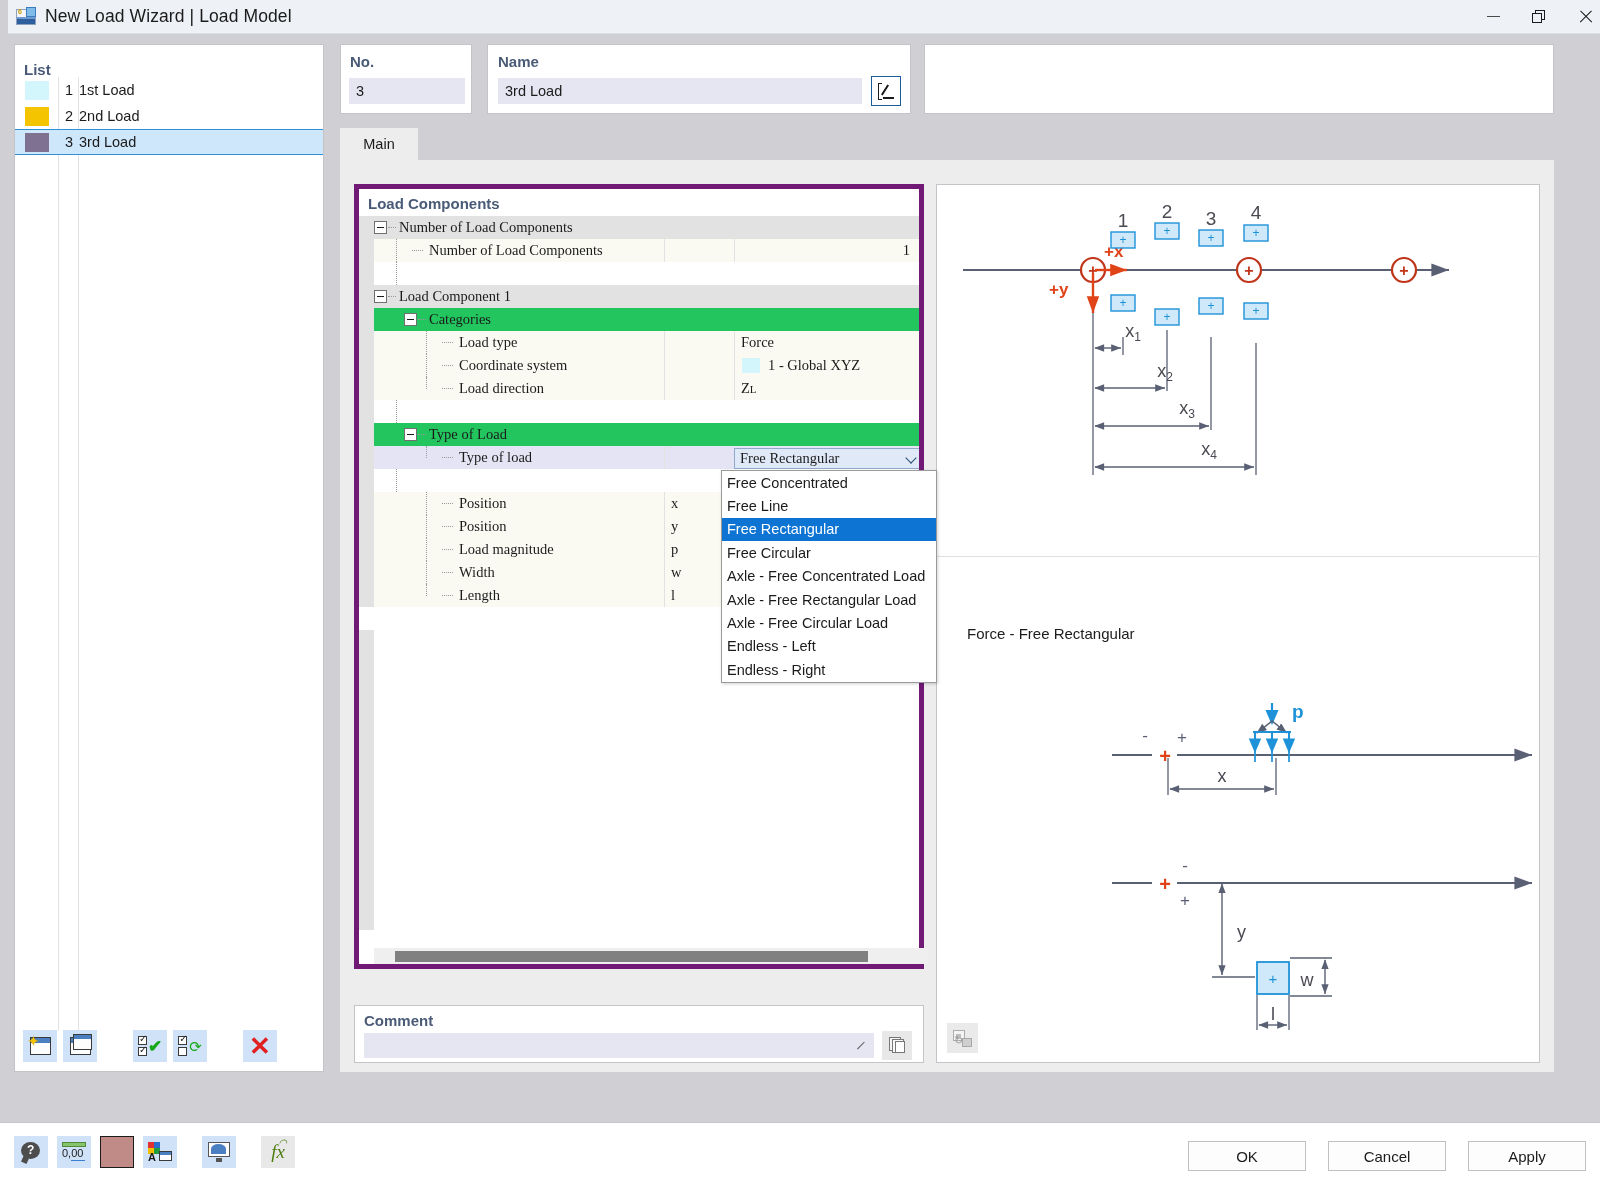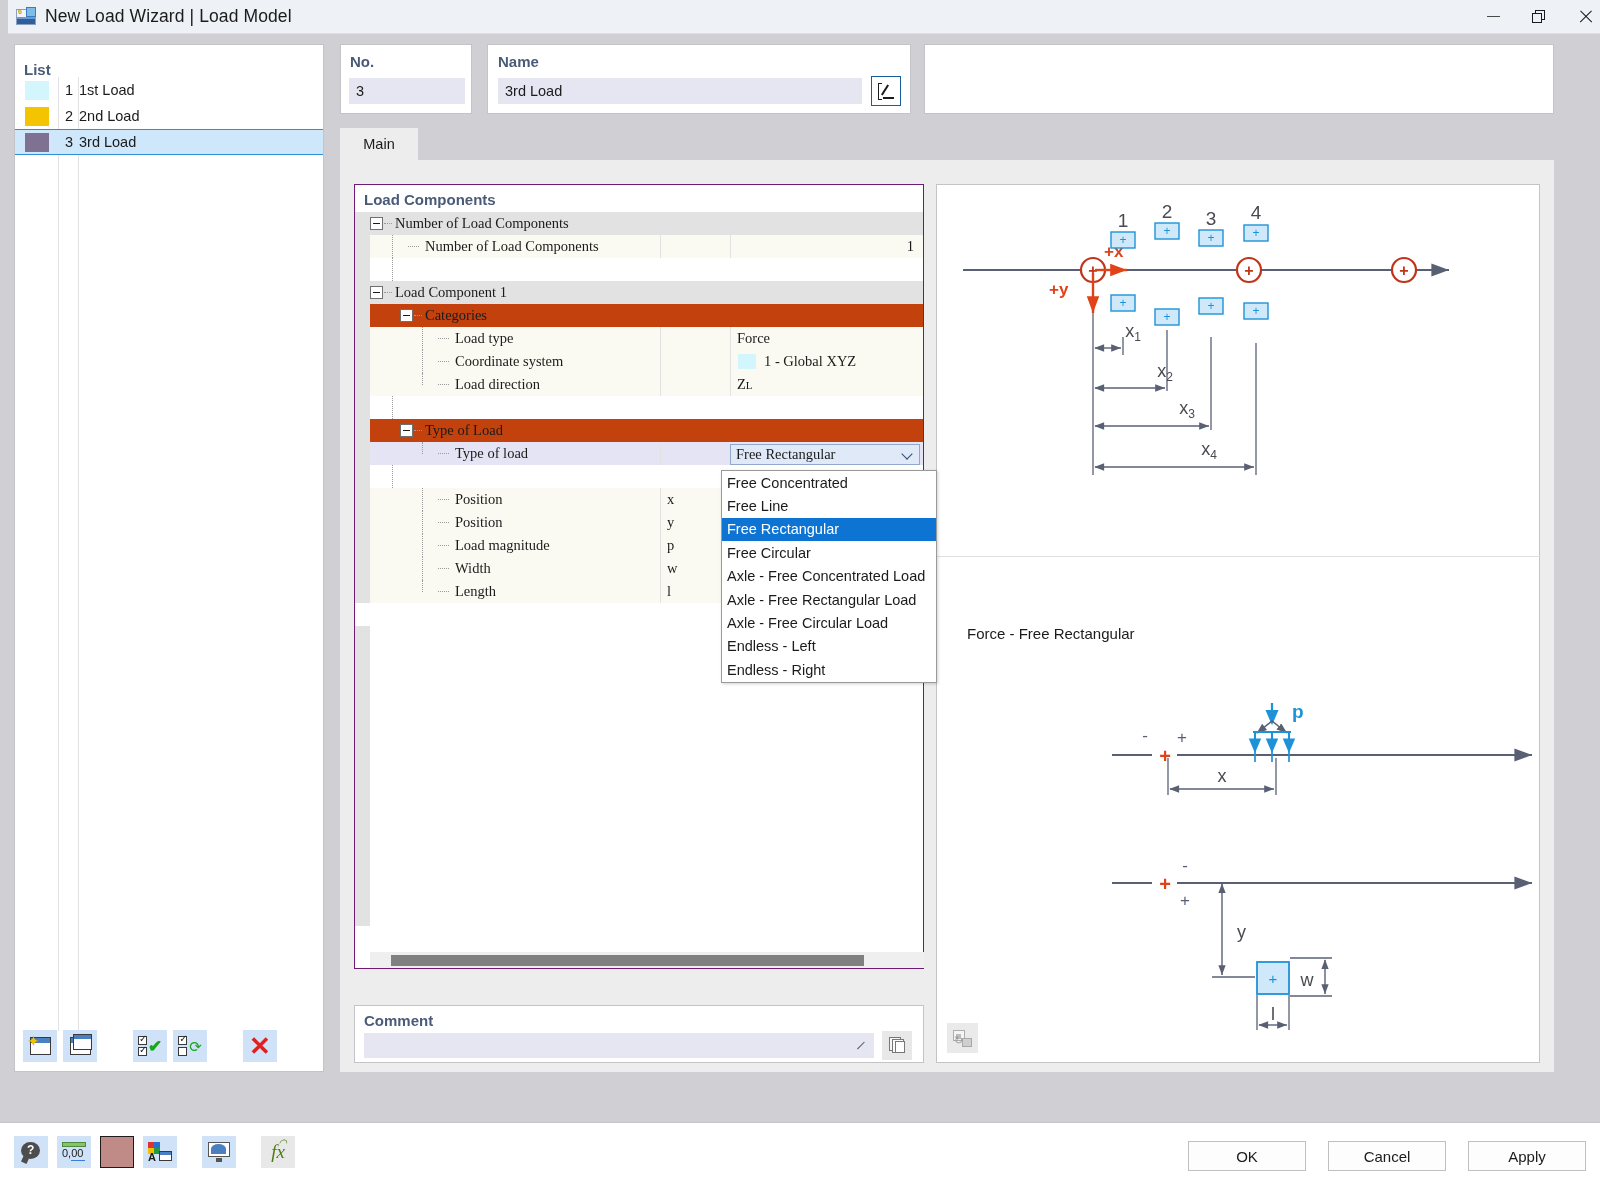--- a/index.html
+++ b/index.html
@@ -90,31 +90,31 @@
 
   
   #tab-strip{ position:absolute; left:340px; top:128px; width:1214px; height:32px; }
   .tab{ position:absolute; left:0; top:0; width:78px; height:32px; background:#ededed; display:flex; align-items:center; justify-content:center; font-size:14.5px; }
   .tab.active{ background:#ededed;justify-content:center; }
 
   
   #main-box{ position:absolute; left:340px; top:160px; width:1214px; height:912px; background:#ededed; }
 
   
-  #tree-panel{ position:absolute; left:14px; top:24px; width:570px; height:785px; background:#ffffff; border:1px solid #701a75;padding-left:16px;}
+  #tree-panel{ position:absolute; left:14px; top:24px; width:570px; height:785px; background:#ffffff; border:5px solid #701a75;padding-left:16px;}
   #tree-panel .group-title{ position:absolute; left:9px; top:6px; }
   .tree-body{ position:absolute; left:0; top:27px; right:0; bottom:0; overflow:hidden; }
   .trow{ position:relative; height:23px; display:flex; align-items:center; width:100%;font-family:Liberation Serif, serif; }
   .trow .gut{ position:absolute; left:0; top:0; bottom:0; width:15px; background:#e2e2e2;}
   .trow.l1-hdr{ background:#e2e2e2; }
   .trow.spacer{ background:#ffffff; }
   .trow.spacer .gut{ background:#e2e2e2; }
   .trow.leaf{ background:#fafaf3; }
   .trow.leaf.hl{ background:#e4e4f4; }
-  .trow.sub-hdr{ background:#c2410c; }
+  .trow.sub-hdr{ background:#22c55e; }
   .expander{ position:absolute; width:13px; height:13px; border:1px solid #707070; background:#fff; display:flex; align-items:center; justify-content:center; font-size:12px; line-height:1; color:#1b1b1b;}
   .expander:after{ content:""; width:7px; height:1.4px; background:#1b1b1b; }
   .dots{ position:absolute; border-top:1px dotted #9a9a9a; height:1px; }
   .vdots{ position:absolute; border-left:1px dotted #9a9a9a; width:1px; }
   .tlabel{ position:absolute; font-size:14.5px; }
   .c-sym{ position:absolute; left:312px; font-size:14.5px; }
   .c-val{ position:absolute; left:380px; font-size:14.5px; }
   .c-val-right{ position:absolute; right:9px; font-size:14.5px; }
   .colsep{ position:absolute; top:0; bottom:0; width:1px; background:#e2e2e2;}
 

